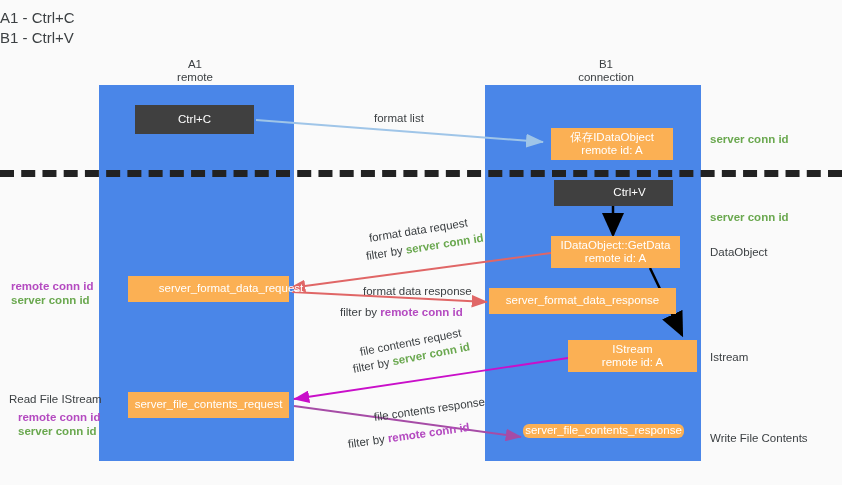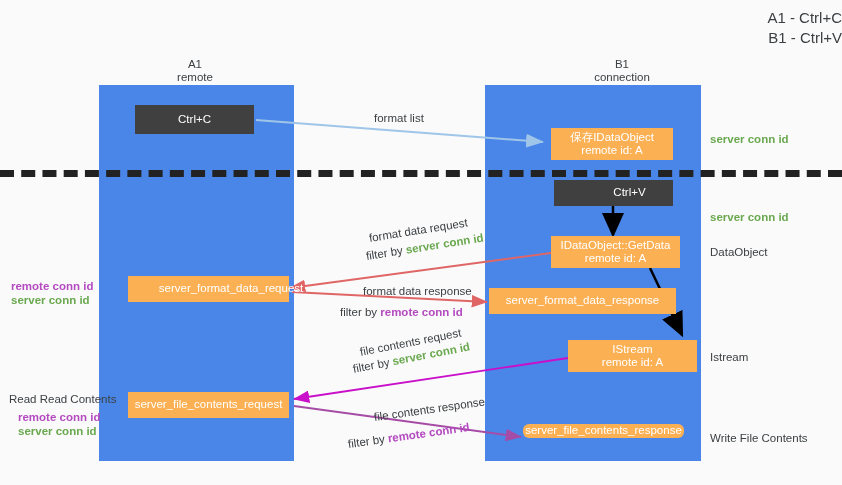--- a/index.html
+++ b/index.html
@@ -17,42 +17,42 @@
   .box.green{background:#404040;}
   .box.orange{background:#fbb054;}
 
   .lbl{position:absolute;font-size:11.5px;line-height:14px;color:#3c4043;white-space:nowrap;}
   .lbl.green{color:#6aa84f;font-weight:bold;}
   .lbl.purple{color:#b44ac0;font-weight:bold;}
   .rot-a{transform:rotate(-9deg);transform-origin:left center;}
   .rot-b{transform:rotate(-11deg);transform-origin:left center;}
   .rot-c{transform:rotate(-8deg);transform-origin:left center;}
 
-  .title{position:absolute;left:0;right:0;top:8px;text-align:right;
+  .title{position:absolute;left:0;right:0;top:8px;text-align:left;
          font-size:15px;line-height:20px;color:#3c4043;}
 
   .dashed{position:absolute;left:0;top:170px;width:842px;height:0;
           border-top:7px dashed #222;}
   .side{position:absolute;font-size:11.5px;line-height:14px;color:#3c4043;white-space:nowrap;}
 </style>
 </head>
 <body>
 
 <div id="stage">
 
   <div class="title">
     <div>A1 - Ctrl+C</div>
     <div>B1 - Ctrl+V</div>
   </div>
 
   <div class="lane-head" style="left:115px;top:58px;width:160px;">
     <div>A1</div>
     <div>remote</div>
   </div>
-  <div class="lane-head" style="left:542px;top:58px;width:160px;">
+  <div class="lane-head" style="left:526px;top:58px;width:160px;">
     <div>B1</div>
     <div>connection</div>
   </div>
 
   <div class="lane" style="left:99px;top:85px;width:195px;height:376px;"></div>
   <div class="lane" style="left:485px;top:85px;width:216px;height:376px;"></div>
 
   <svg id="wires">
     <defs>
       <marker id="ah-blue" markerWidth="9" markerHeight="7" refX="8.5" refY="3.5" orient="auto">
@@ -151,17 +151,17 @@
   </div>
 
   <div class="side lbl green" style="left:710px;top:132px;">server conn id</div>
   <div class="side lbl green" style="left:710px;top:210px;">server conn id</div>
   <div class="side" style="left:710px;top:245px;">DataObject</div>
   <div class="side" style="left:710px;top:350px;">Istream</div>
   <div class="side" style="left:710px;top:431px;">Write File Contents</div>
 
   <div class="side lbl purple" style="left:11px;top:279px;">remote conn id</div>
   <div class="side lbl green" style="left:11px;top:293px;">server conn id</div>
-  <div class="side" style="left:9px;top:392px;">Read Read Contents</div>
+  <div class="side" style="left:9px;top:392px;">Read File IStream</div>
   <div class="side lbl purple" style="left:18px;top:410px;">remote conn id</div>
   <div class="side lbl green" style="left:18px;top:424px;">server conn id</div>
 
 </div>
 
 </body></html>

